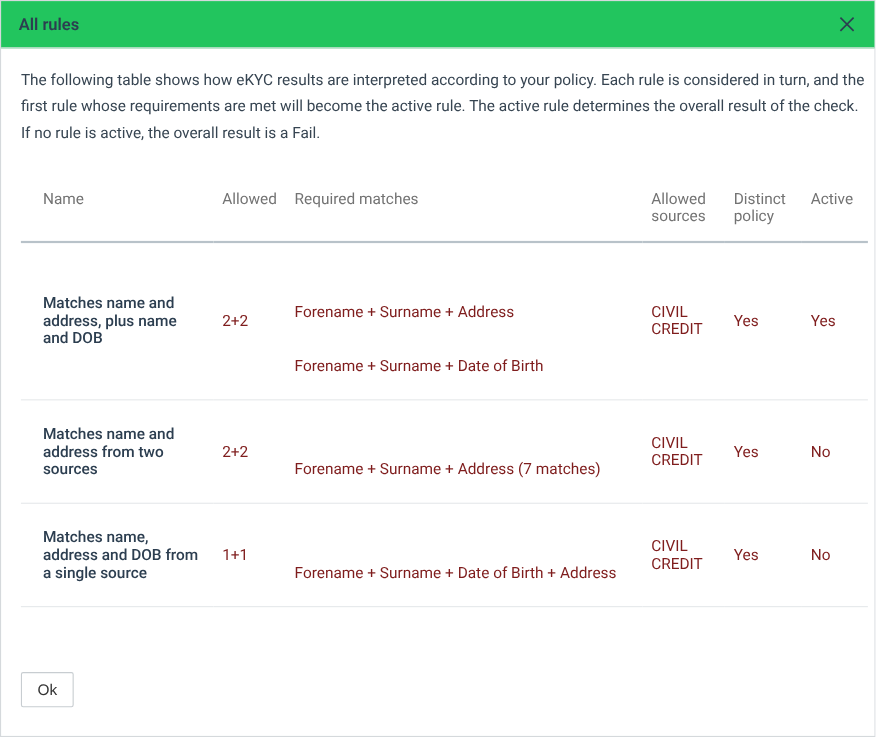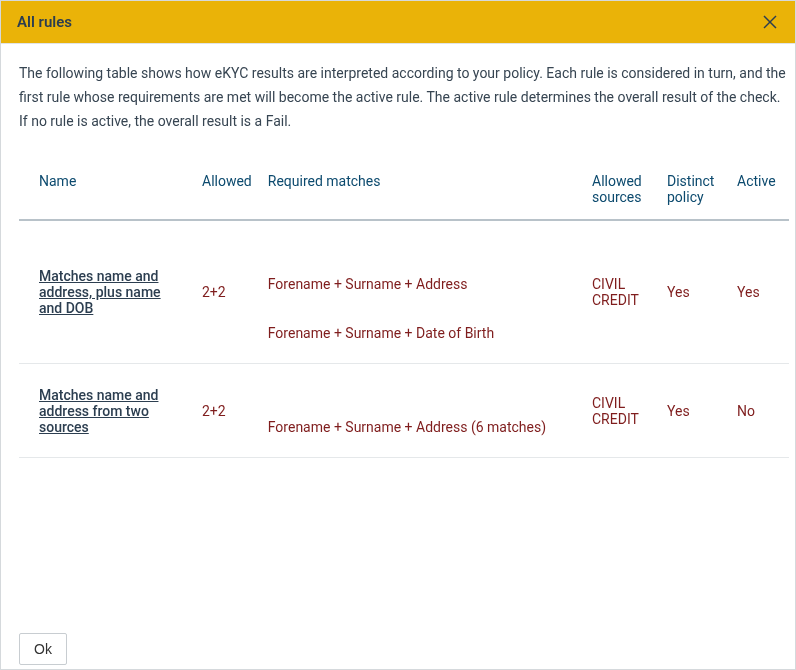--- a/index.html
+++ b/index.html
@@ -15,21 +15,21 @@
     }
     .modal {
       width: 796px;
       height: 670px;
       border: 1px solid #d5d9dc;
       background: #fff;
       display: flex;
       flex-direction: column;
     }
     .modal-header {
-      background: #eab308;
+      background: #22c55e;
       padding: 12px 16px;
       display: flex;
       justify-content: space-between;
       align-items: center;
       border-bottom: 1px solid #e1e4e6;
       gap: 20px;
     }
     .modal-title {
       font-size: 15px;
       font-weight: 600;
@@ -60,57 +60,56 @@
       margin-bottom: 30px;
       font-size: 14px;
     }
     table {
       width: 100%;
       border-collapse: collapse;
     }
     thead th {
       text-align: left;
       font-weight: 400;
-      color: #0c4a6e;
+      color: #737373;
       padding: 10px 8px 14px 8px;
       font-size: 14px;
       border-bottom: 2px solid #b8c2c9;
       vertical-align: top;
     }
     thead th:first-child {
       padding-left: 20px;
     }
     tbody td {
       padding: 22px 8px;
       border-bottom: 1px solid #e5e8ea;
       color: #7f1d1d;
       vertical-align: middle;
       font-size: 14px;
     }
     tbody td:first-child {
       padding-left: 20px;
       font-weight: 500;
       color: #2c3e50;
-      text-decoration: underline;
     }
     .col-name { width: 175px; }
     .col-result { width: 55px; }
     .col-matches { width: auto; }
     .col-allowed { width: 75px; }
     .col-distinct { width: 70px; }
     .col-active { width: 60px; }
     .matches-line {
       display: block;
       margin-top: 33px;
     }
     .sources-line {
       display: block;
     }
     .modal-footer {
-      padding: 14px 18px 4px 18px;
+      padding: 14px 18px 26px 18px;
     }
     .ok-btn {
       background: #fff;
       border: 1px solid #c8cdd1;
       padding: 7px 14px;
       font-size: 14px;
       color: #333;
       cursor: pointer;
       border-radius: 2px;
     }
@@ -155,21 +154,34 @@
             <span class="sources-line">CIVIL</span>
             <span class="sources-line">CREDIT</span>
           </td>
           <td>Yes</td>
           <td>Yes</td>
         </tr>
         <tr>
           <td>Matches name and address from two sources</td>
           <td>2+2</td>
           <td>
-            <span class="matches-line">Forename + Surname + Address (6 matches)</span>
+            <span class="matches-line">Forename + Surname + Address (7 matches)</span>
+          </td>
+          <td>
+            <span class="sources-line">CIVIL</span>
+            <span class="sources-line">CREDIT</span>
+          </td>
+          <td>Yes</td>
+          <td>No</td>
+        </tr>
+        <tr>
+          <td>Matches name, address and DOB from a single source</td>
+          <td>1+1</td>
+          <td>
+            <span class="matches-line">Forename + Surname + Date of Birth + Address</span>
           </td>
           <td>
             <span class="sources-line">CIVIL</span>
             <span class="sources-line">CREDIT</span>
           </td>
           <td>Yes</td>
           <td>No</td>
         </tr>
       </tbody>
     </table>

